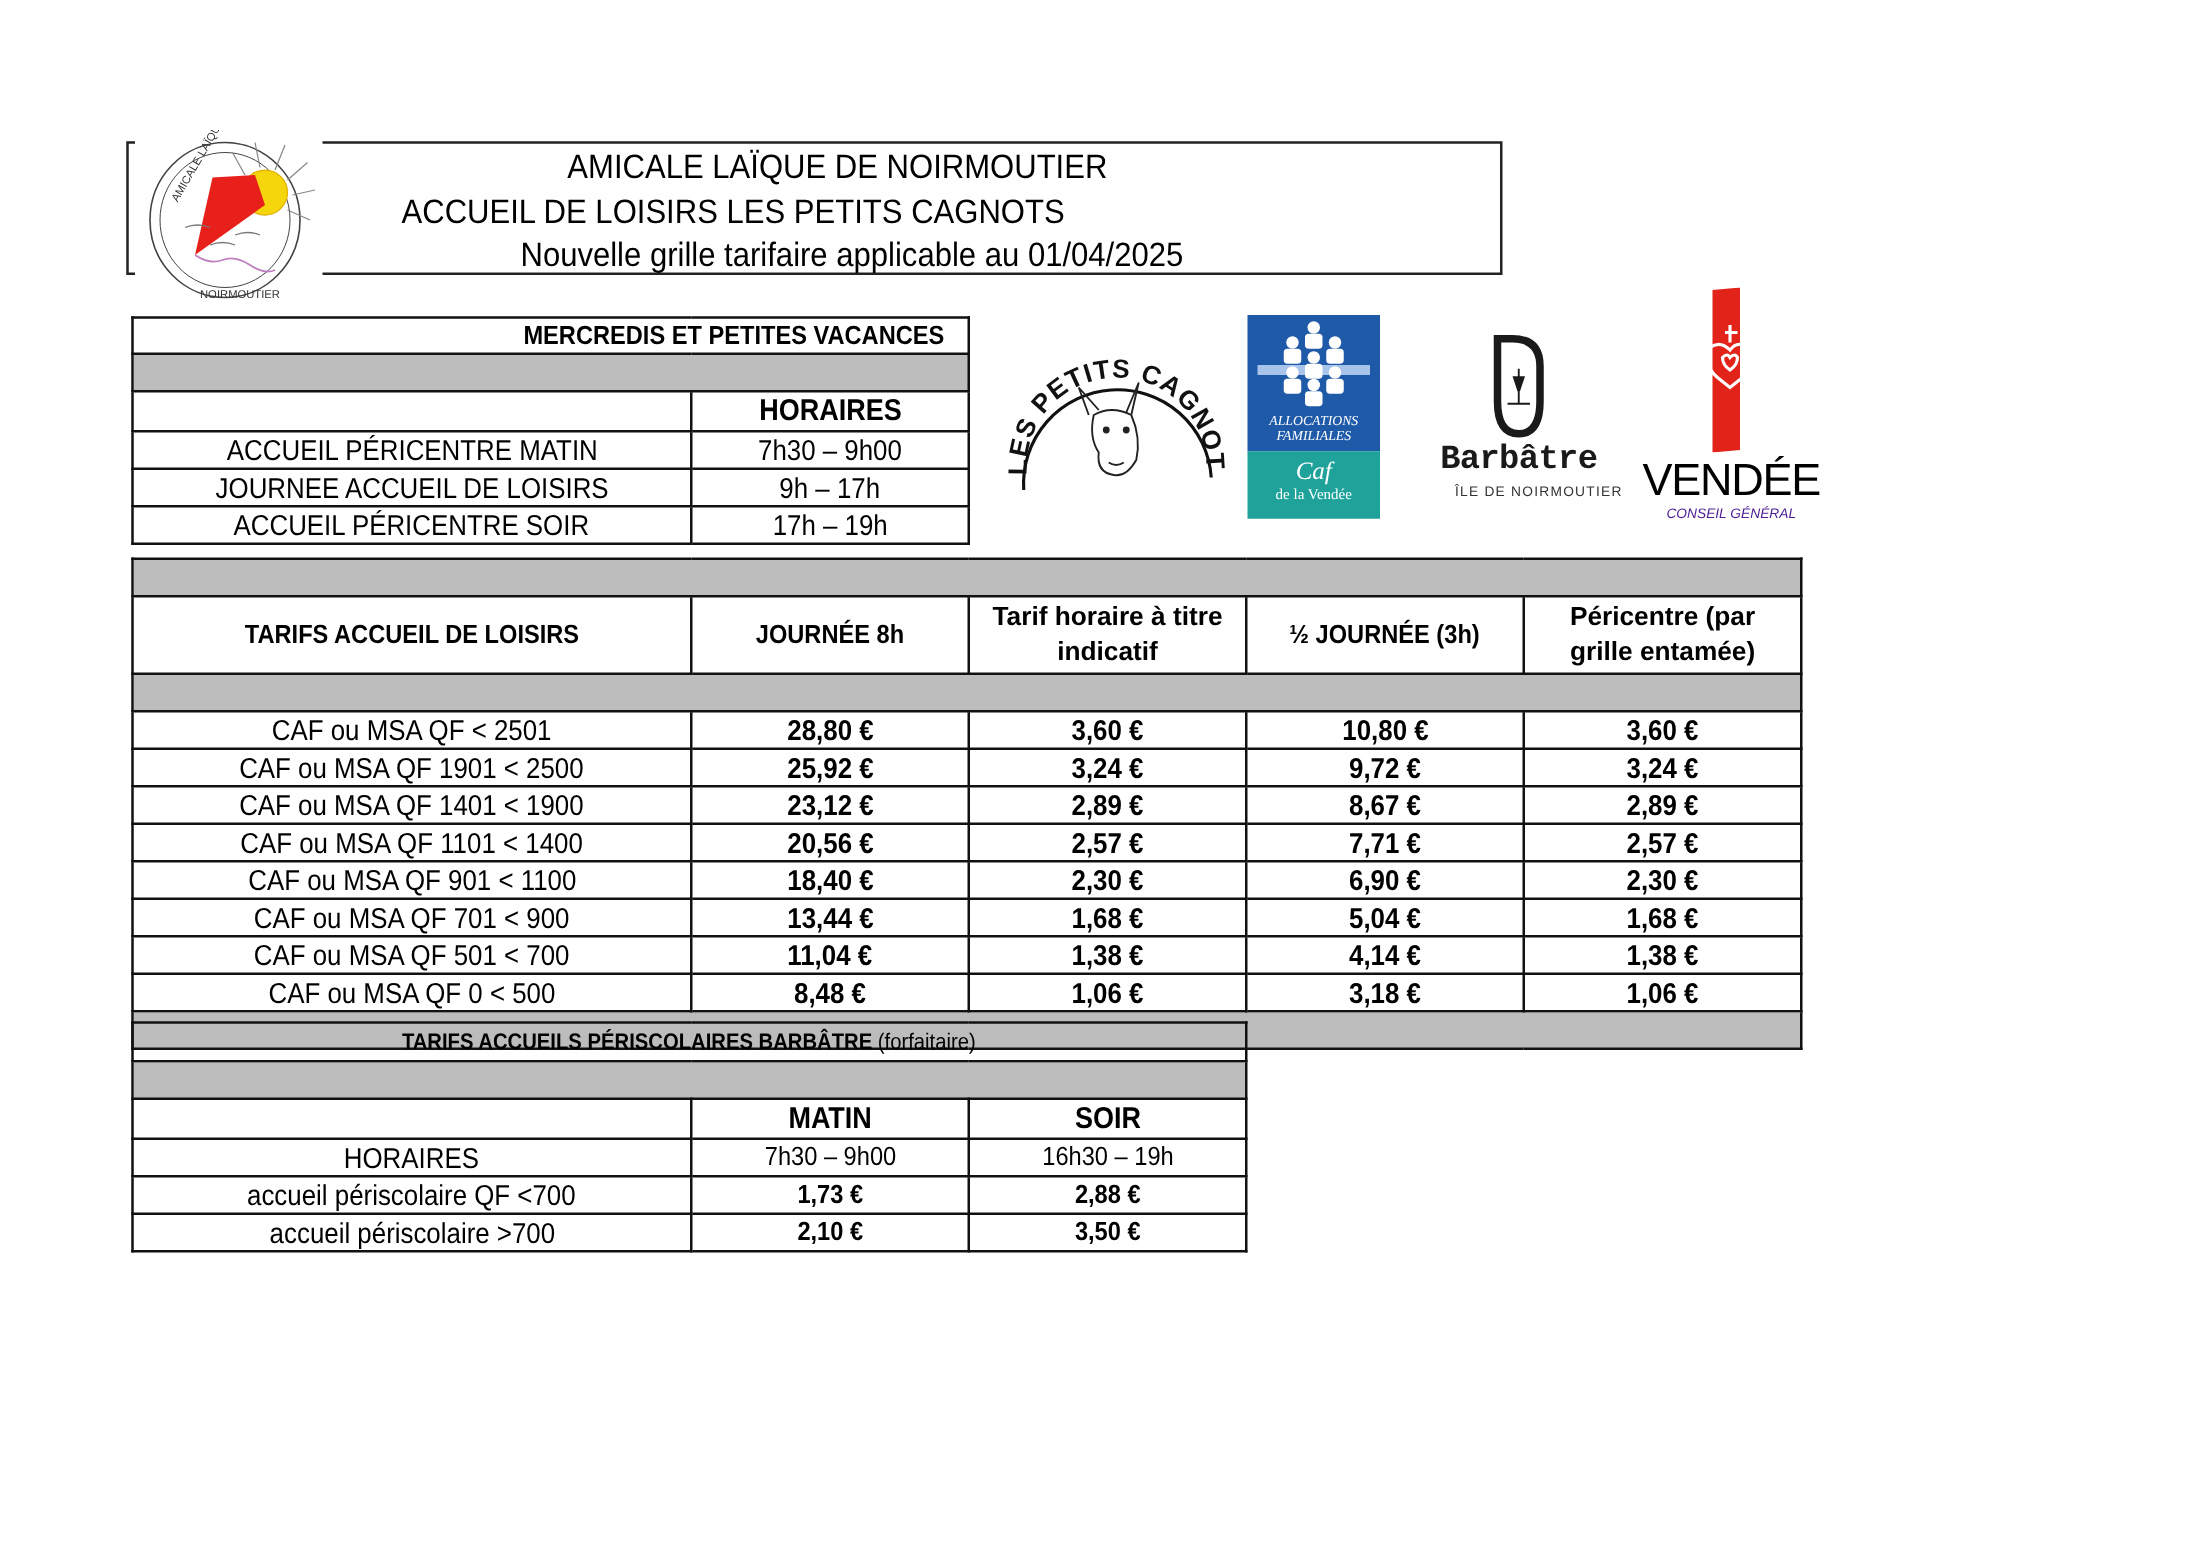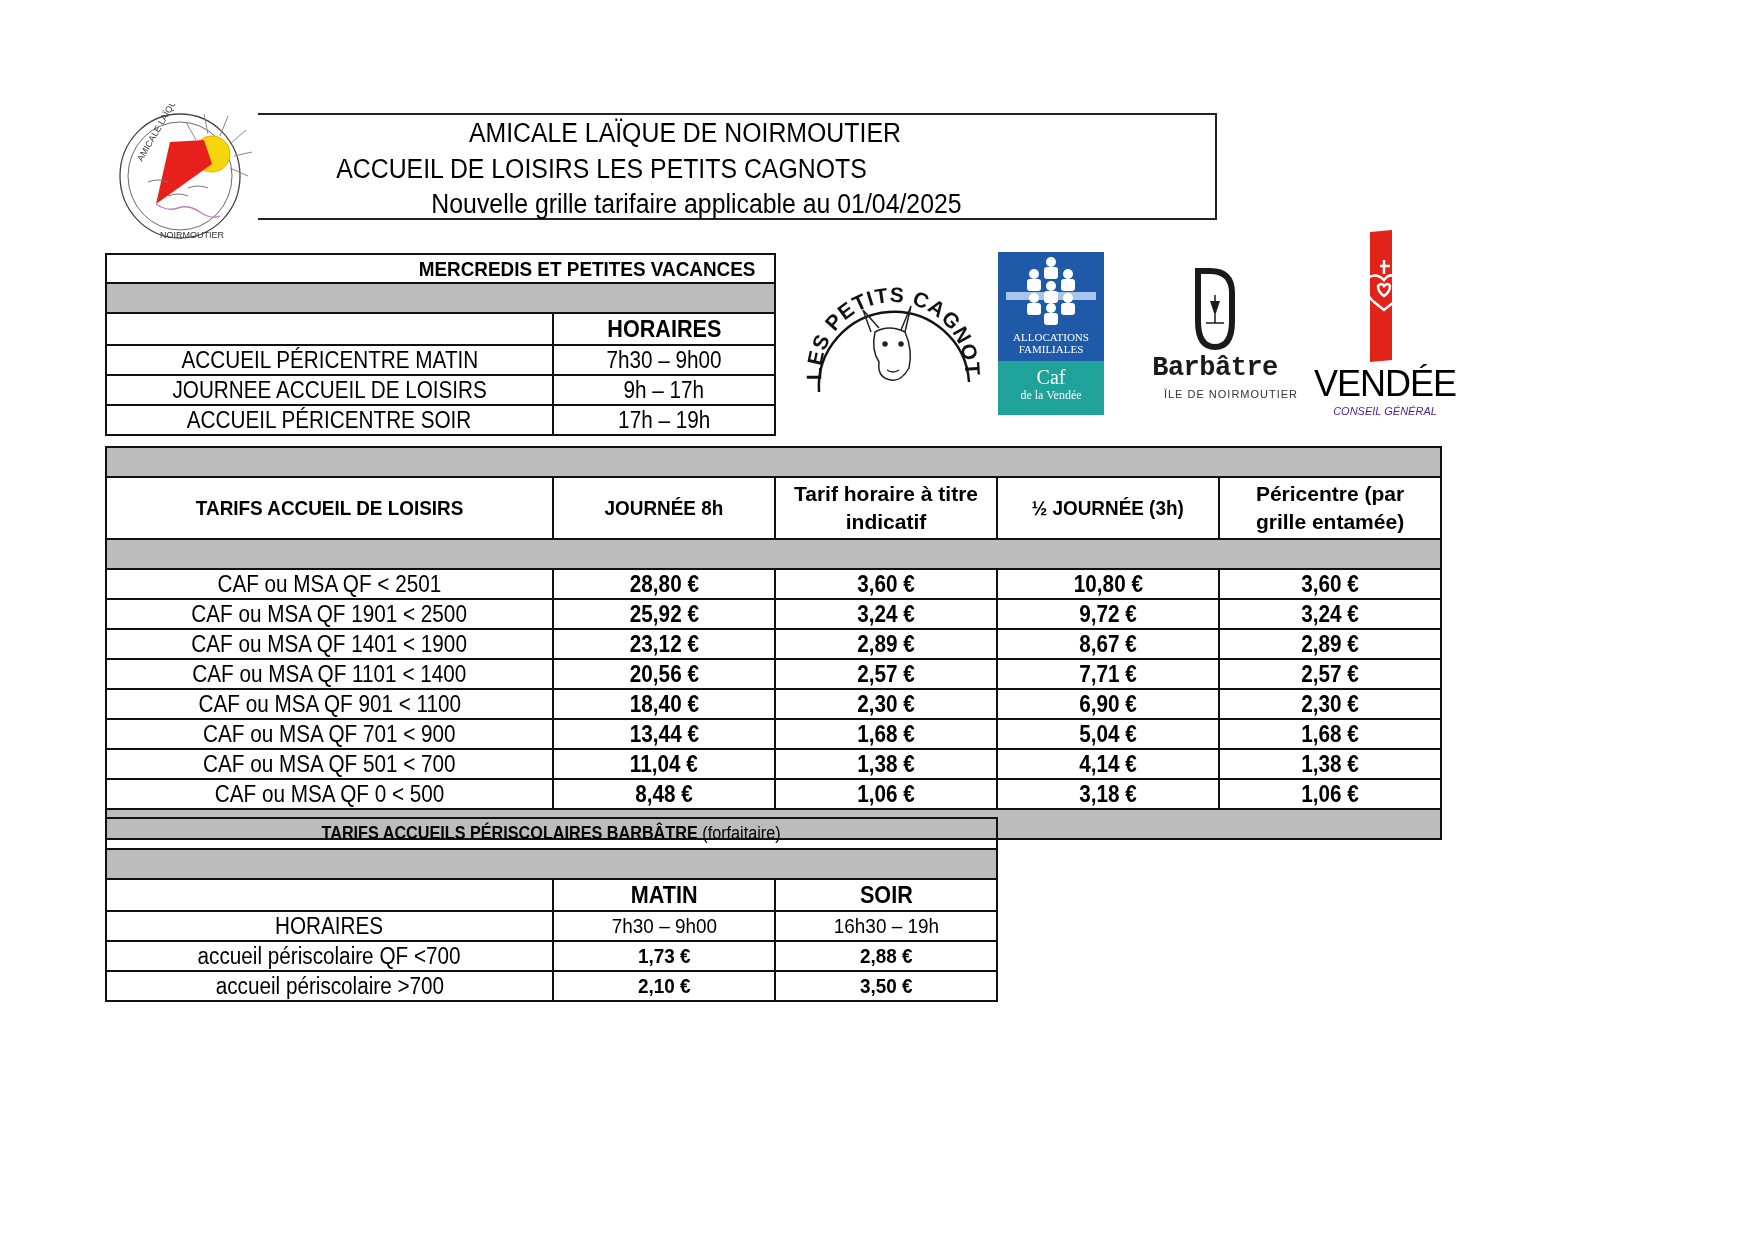--- a/index.html
+++ b/index.html
@@ -1,20 +1,20 @@
 <!DOCTYPE html>
 <html><head>
 <meta charset="utf-8">
 <style>
   html, body { margin: 0; padding: 0; background: #ffffff; }
   body { width: 1754px; height: 1240px; position: relative; overflow: hidden;
          font-family: "Liberation Sans", sans-serif; color: #000; }
 
   
-  .header-box { position: absolute; left: 116px; top: 113px; width: 1101px; height: 107px;
+  .header-box { position: absolute; left: 101px; top: 113px; width: 1101px; height: 107px;
                 border: 2px solid #222; box-sizing: border-box; }
   .header-line { position: absolute; left: 0; right: 0; font-size: 27px; line-height: 32px;
                  transform: scaleX(0.92); transform-origin: center; white-space: nowrap; }
   .hl1 { top: 2px; text-align: center; padding-left: 40px; }
   .hl2 { top: 38px; text-align: center; padding-left: 0px; left: -130px; }
   .hl3 { top: 73px; text-align: center; left: 60px; }
 
   .logo-amicale { position: absolute; left: 108px; top: 104px; width: 150px; height: 144px; background: #fff; }
 
   
@@ -45,22 +45,22 @@
   #t3 td.small { font-size: 21px; }
   .normal { font-weight: normal; }
 
   
   .logo { position: absolute; }
   #logo-cagnots { left: 805px; top: 270px; width: 175px; height: 130px; }
   #logo-caf { left: 998px; top: 252px; width: 106px; height: 163px; }
   .caf-top { position: absolute; left: 0; top: 0; width: 106px; height: 109px; background: #1f5aa8; }
   .caf-bot { position: absolute; left: 0; top: 109px; width: 106px; height: 54px; background: #1ea29a; color: #fff; text-align: center; }
   .caf-al { position: absolute; left: 0; width: 106px; top: 79px; text-align: center; color: #fff; font-family: "Liberation Serif", serif;
-            font-size: 11px; line-height: 12px; }
-  .caf-name { font-family: "Liberation Serif", serif; font-size: 20px; line-height: 22px; margin-top: 5px; }
+            font-style: italic; font-size: 11px; line-height: 12px; }
+  .caf-name { font-family: "Liberation Serif", serif; font-size: 20px; line-height: 22px; margin-top: 5px; font-style: italic; }
   .caf-sub { font-family: "Liberation Serif", serif; font-size: 12px; line-height: 14px; }
   #logo-barbatre { left: 1140px; top: 265px; width: 150px; height: 140px; text-align: center; }
   .barb-name { position: absolute; left: 0; width: 150px; top: 88px; font-family: Liberation Mono, monospace; font-weight: bold; font-size: 27px; letter-spacing: -0.5px; color: #1a1a1a; }
   .barb-sub { position: absolute; left: 16px; width: 150px; top: 123px; font-size: 11px; letter-spacing: 1px; color: #333; }
   #logo-vendee { left: 1310px; top: 230px; width: 150px; height: 195px; text-align: center; }
   .vendee-name { position: absolute; left: 0; width: 150px; top: 133px; font-size: 36px; color: #000000; letter-spacing: -1px; }
   .vendee-sub { position: absolute; left: 0; width: 150px; top: 175px; font-size: 11px; font-style: italic; color: #4c1d95; }
 </style>
 </head>
 <body>

